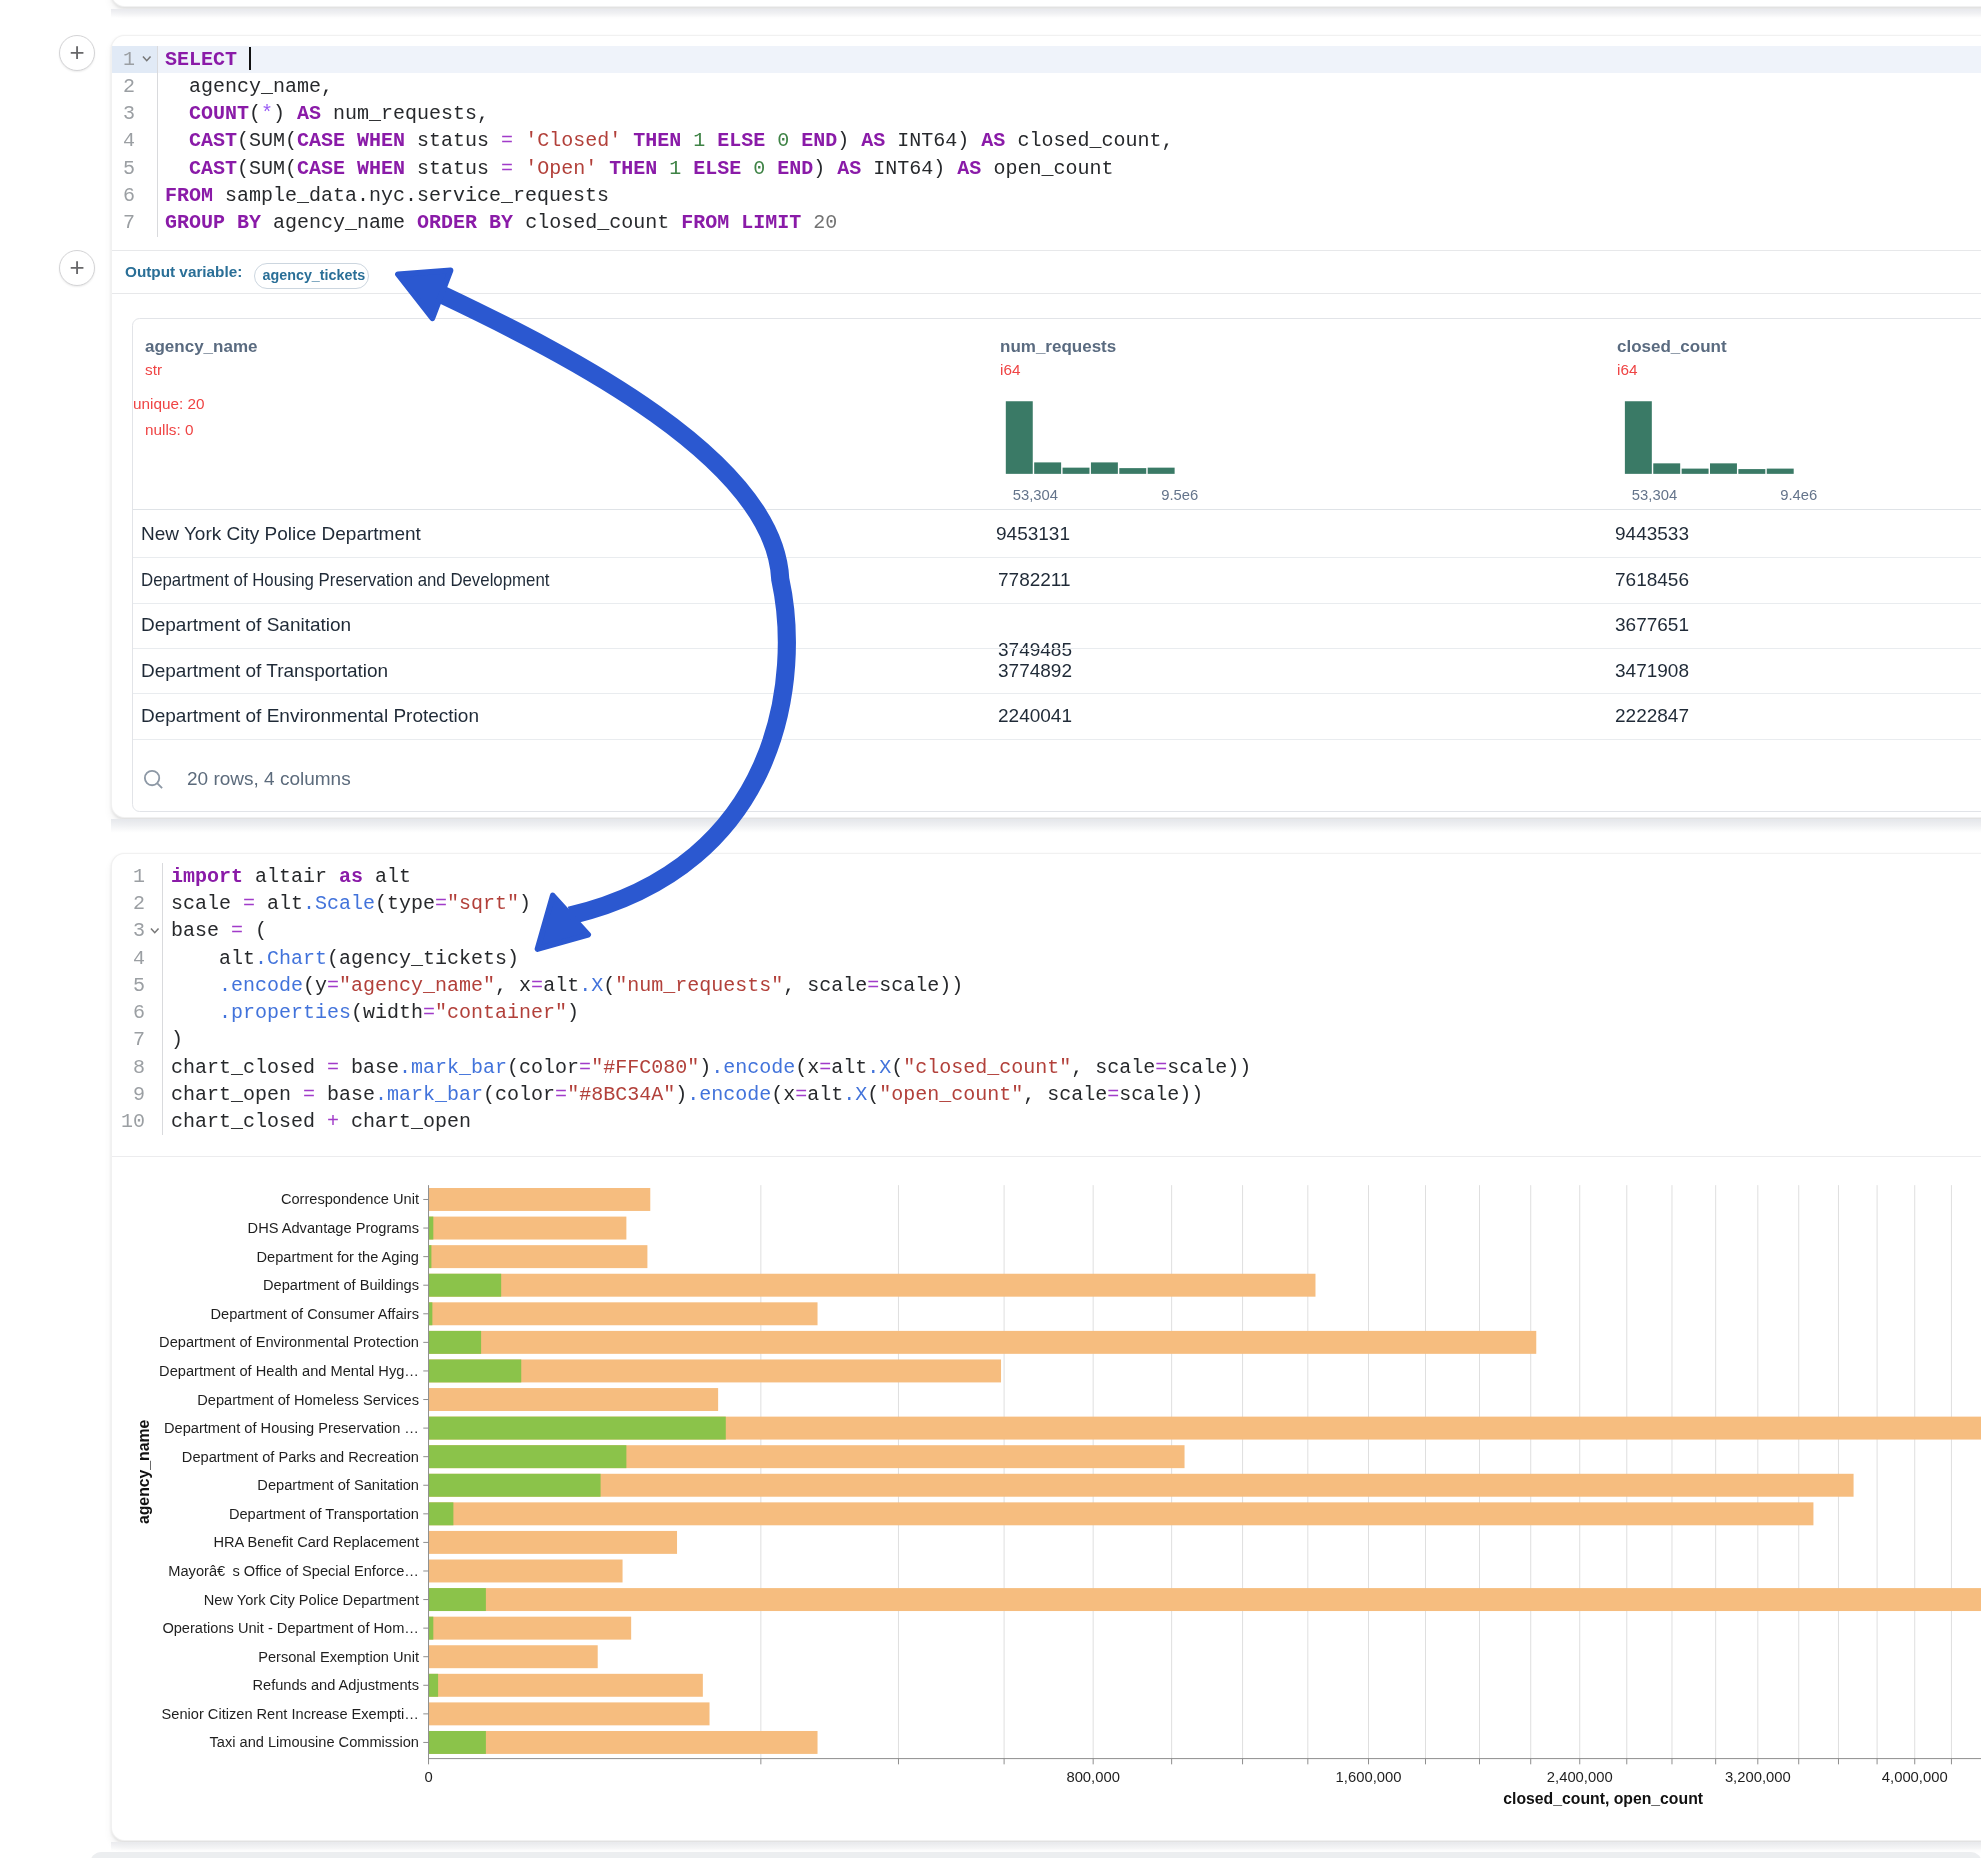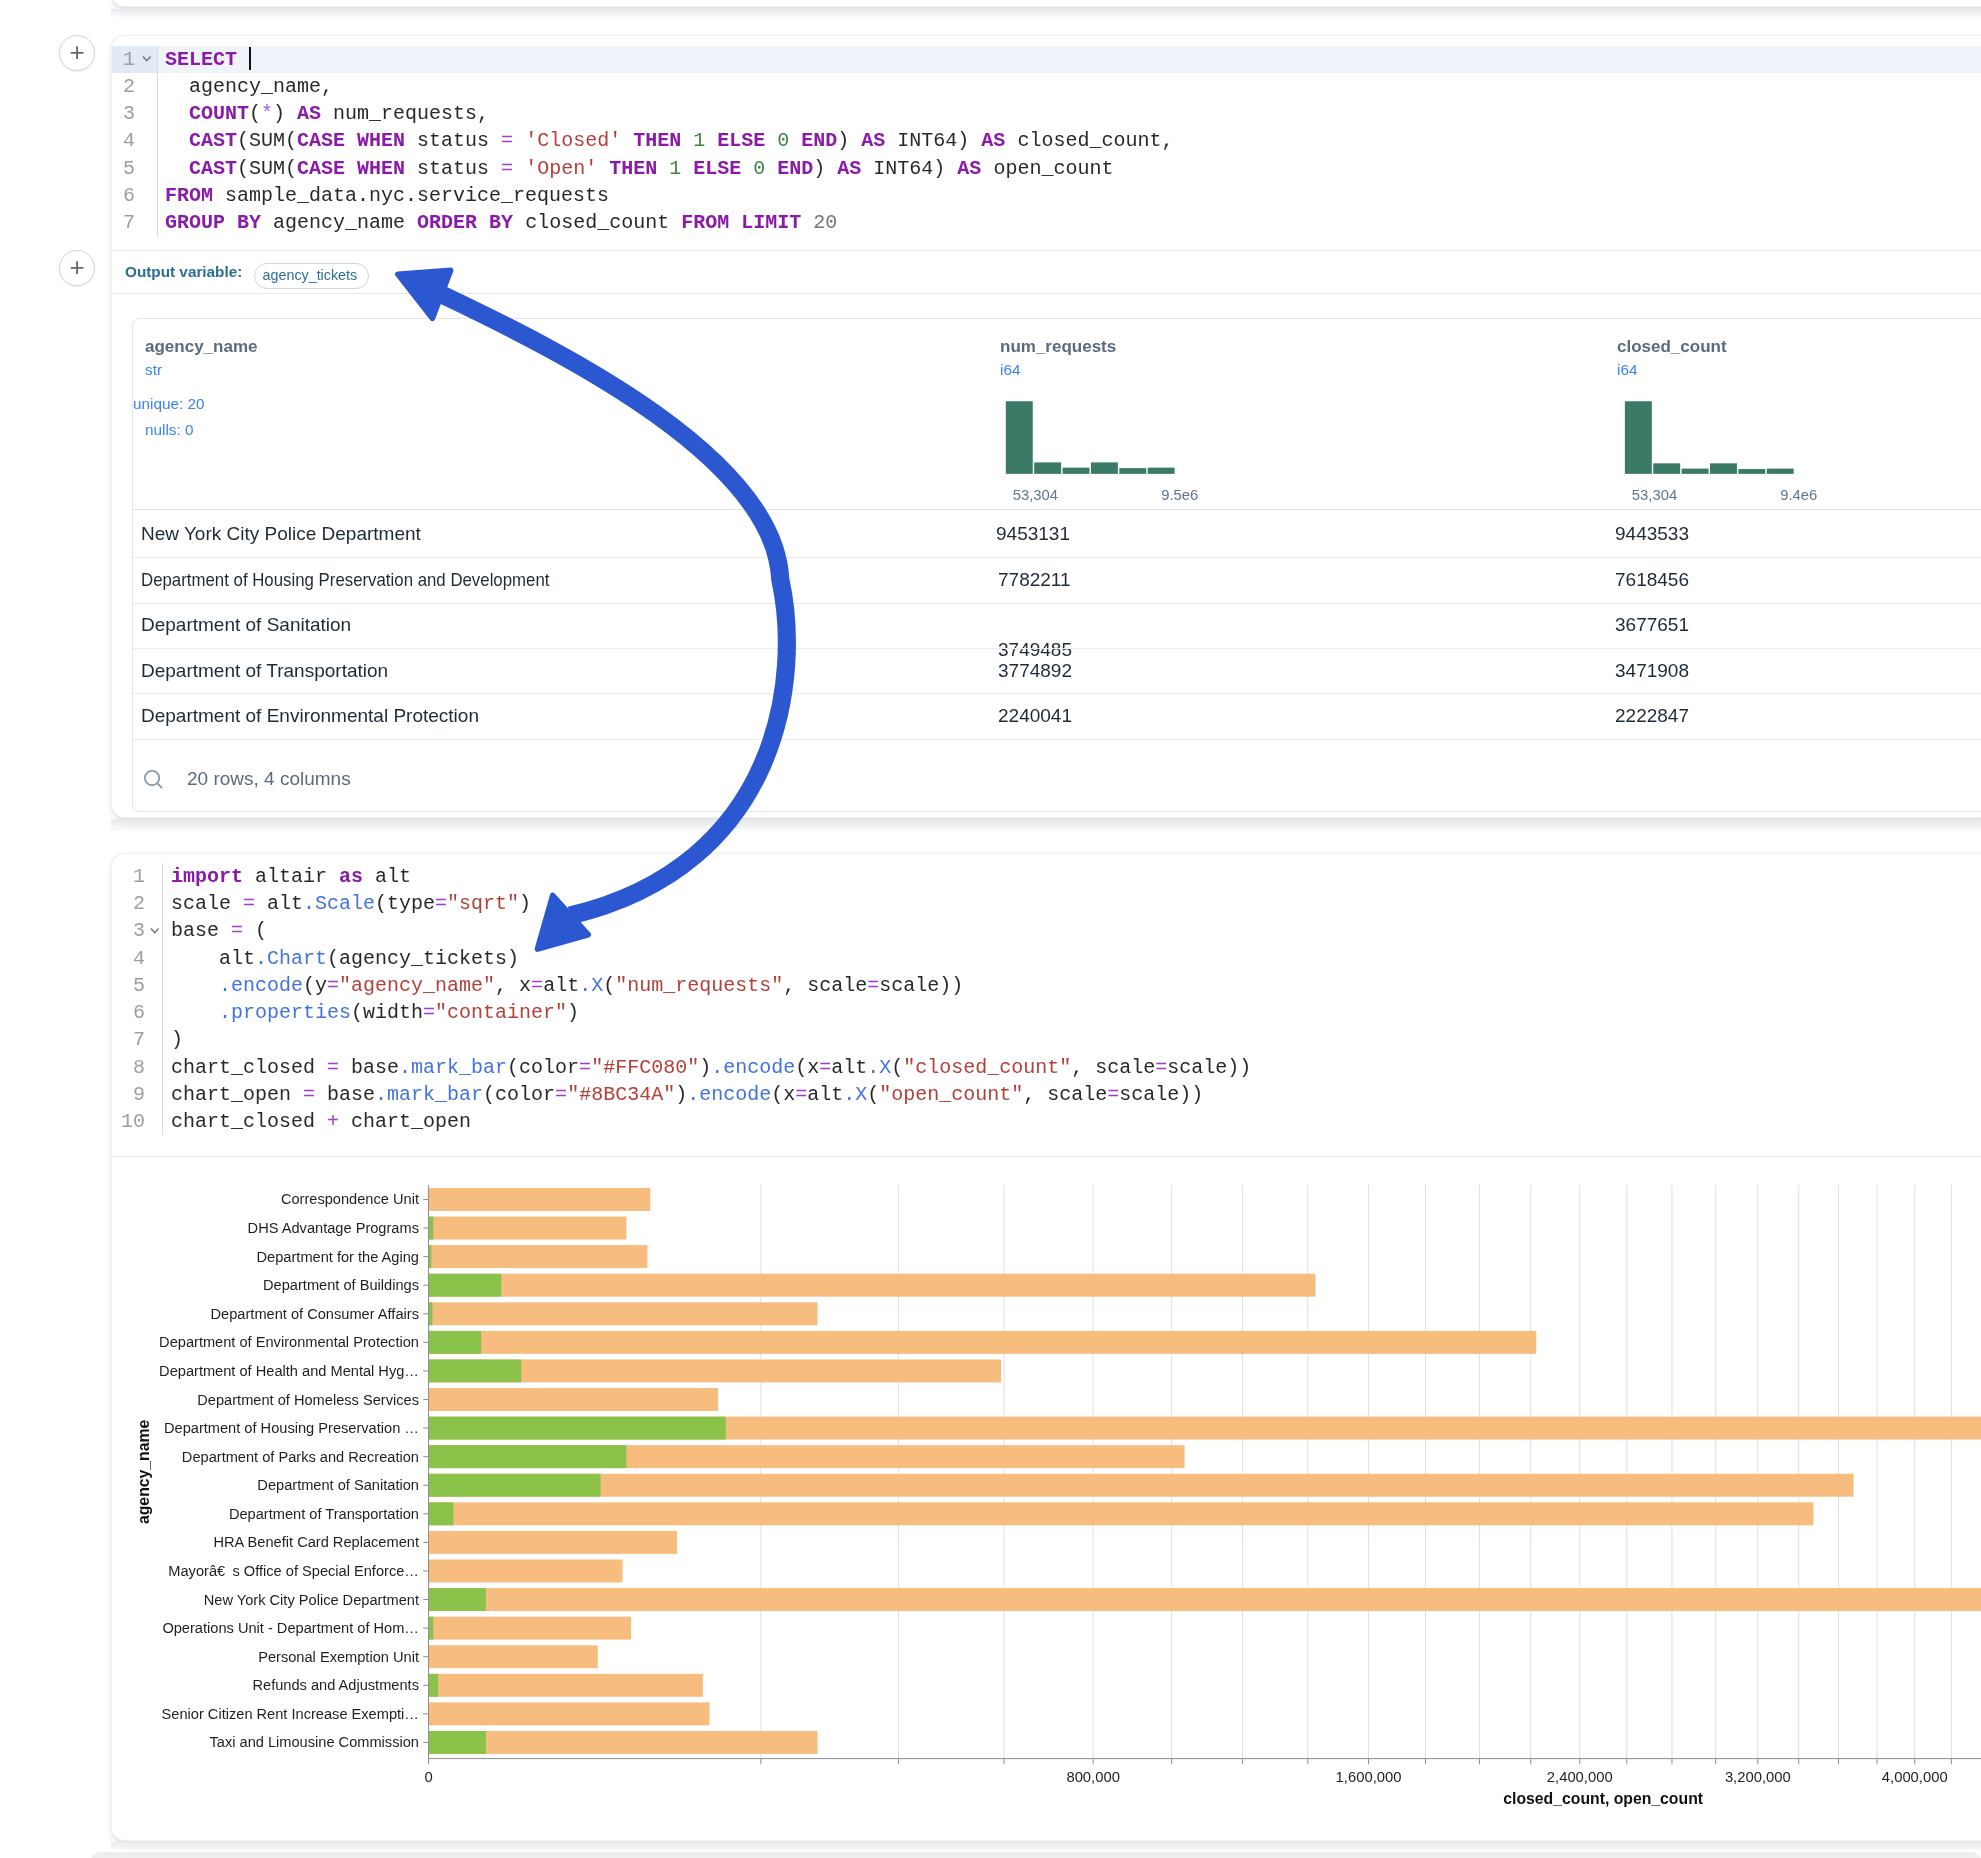--- a/index.html
+++ b/index.html
@@ -4,21 +4,21 @@
 body { width:1982px; height:1858px; background:#fff; overflow:hidden;
        font-family:"Liberation Sans",sans-serif; position:relative; }
 .cell { position:absolute; left:111px; width:1909px; background:#fff;
         border-radius:13.4px; border:1px solid rgba(0,0,0,.055); box-shadow:0 1.9px 2.9px rgba(0,0,0,.08), 0 5.7px 8.6px rgba(0,0,0,.055); }
 .code { position:absolute; font-family:"Liberation Mono",monospace; font-size:20px;
         line-height:27px; height:27px; white-space:pre; color:#27292c; }
 .gnum { position:absolute; font-family:"Liberation Mono",monospace; font-size:20px;
         line-height:27px; height:27px; text-align:right; color:#9b9fa3; }
 .cursor { display:inline-block; width:2.4px; height:23px; background:#111; vertical-align:-4.8px; }
 .th { position:absolute; font-size:17px; line-height:21px; font-weight:bold; color:#5a6b80; }
-.tsub { position:absolute; font-size:15.3px; line-height:21px; color:#3b82f6; }
+.tsub { position:absolute; font-size:15.3px; line-height:21px; color:#ef4444; }
 .trow { position:absolute; font-size:19px; line-height:23px; color:#1f2a37; transform-origin:0 50%; white-space:nowrap; }
 .hline { position:absolute; height:1px; }
 .plus { position:absolute; width:36px; height:36px; border-radius:50%; background:#fff;
         border:1px solid #d4d4d6; box-shadow:0 1px 1.9px rgba(0,0,0,.08); color:#68686a;
         font-size:26px; line-height:32.5px; text-align:center; font-weight:300; }
 </style></head><body>
 <div style="position:absolute;left:111px;top:-29px;width:1909px;height:36px;background:#fff;border-radius:13.4px;border:1px solid rgba(0,0,0,.055);box-shadow:0 1.9px 2.9px rgba(0,0,0,.08),0 5.7px 8.6px rgba(0,0,0,.055)"></div>
 <div class="plus" style="left:59px;top:35px">+</div>
 <div class="plus" style="left:59px;top:250px">+</div>
 <div class="cell" style="top:35px;height:783px"></div>
@@ -38,21 +38,21 @@
 <div class="gnum" style="left:78px;top:155px;width:57px">5</div>
 <div class="code" style="left:165px;top:155px">  <b style="color:#8a1ba8">CAST</b>(SUM(<b style="color:#8a1ba8">CASE</b> <b style="color:#8a1ba8">WHEN</b> status <span style="color:#a13bc9">=</span> <span style="color:#b2403a">'Open'</span> <b style="color:#8a1ba8">THEN</b> <span style="color:#3e8345">1</span> <b style="color:#8a1ba8">ELSE</b> <span style="color:#3e8345">0</span> <b style="color:#8a1ba8">END</b>) <b style="color:#8a1ba8">AS</b> INT64) <b style="color:#8a1ba8">AS</b> open_count</div>
 <div class="gnum" style="left:78px;top:182px;width:57px">6</div>
 <div class="code" style="left:165px;top:182px"><b style="color:#8a1ba8">FROM</b> sample_data.nyc.service_requests</div>
 <div class="gnum" style="left:78px;top:209px;width:57px">7</div>
 <div class="code" style="left:165px;top:209px"><b style="color:#8a1ba8">GROUP</b> <b style="color:#8a1ba8">BY</b> agency_name <b style="color:#8a1ba8">ORDER</b> <b style="color:#8a1ba8">BY</b> closed_count <b style="color:#8a1ba8">FROM</b> <b style="color:#8a1ba8">LIMIT</b> <span style="color:#737373">20</span></div>
 <div style="position:absolute;left:157px;top:46px;width:1px;height:191px;background:#d9dadd"></div>
 <div class="hline" style="left:112px;top:250px;width:1870px;background:#e7e8ea"></div>
 <div class="hline" style="left:112px;top:293px;width:1870px;background:#e7e8ea"></div>
 <div style="position:absolute;left:125px;top:261px;font-size:15.3px;line-height:21px;font-weight:bold;color:#2a6f97">Output variable:</div>
-<div style="position:absolute;left:254px;top:263px;width:115px;height:26px;border:1.4px solid #ccd6df;border-radius:13px;overflow:hidden;font-size:14.3px;font-weight:normal;color:#2a6f97;line-height:23px;padding-left:7.6px;white-space:nowrap">agency_tickets</div>
+<div style="position:absolute;left:254px;top:263px;width:115px;height:26px;border:1.4px solid #ccd6df;border-radius:13px;overflow:hidden;font-size:14.3px;font-weight:bold;color:#2a6f97;line-height:23px;padding-left:7.6px;white-space:nowrap">agency_tickets</div>
 <div style="position:absolute;left:132px;top:318px;width:1878px;height:494px;border:1px solid #e2e4e8;border-radius:7.6px;background:#fff"></div>
 <div class="th" style="left:145px;top:336px">agency_name</div>
 <div class="tsub" style="left:145px;top:359px">str</div>
 <div class="tsub" style="left:133px;top:393px">unique: 20</div>
 <div class="tsub" style="left:145px;top:419px">nulls: 0</div>
 <div class="th" style="left:1000px;top:336px">num_requests</div>
 <div class="tsub" style="left:1000px;top:359px">i64</div>
 <div class="th" style="left:1617px;top:336px">closed_count</div>
 <div class="tsub" style="left:1617px;top:359px">i64</div>
 <svg style="position:absolute;left:0;top:0" width="1982" height="535" font-family="'Liberation Sans',sans-serif" viewBox="0 0 2073 560">

